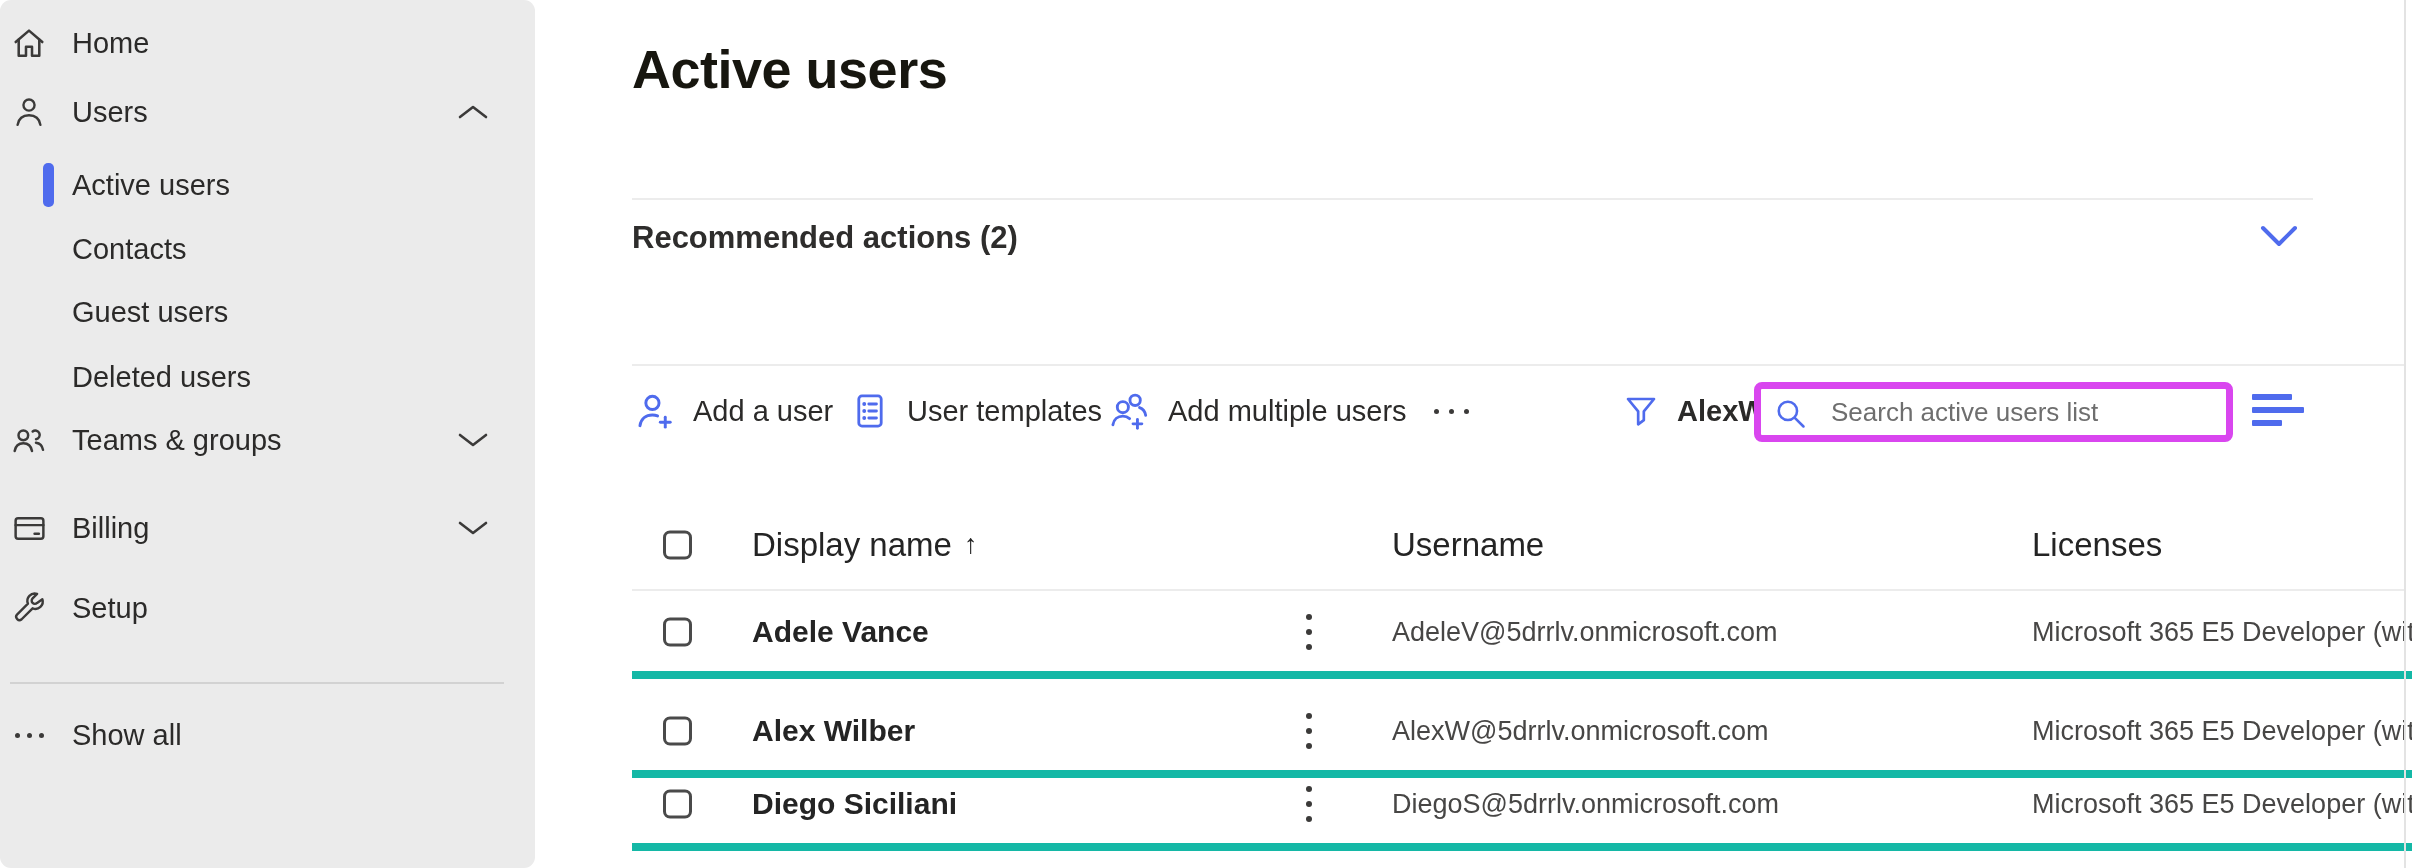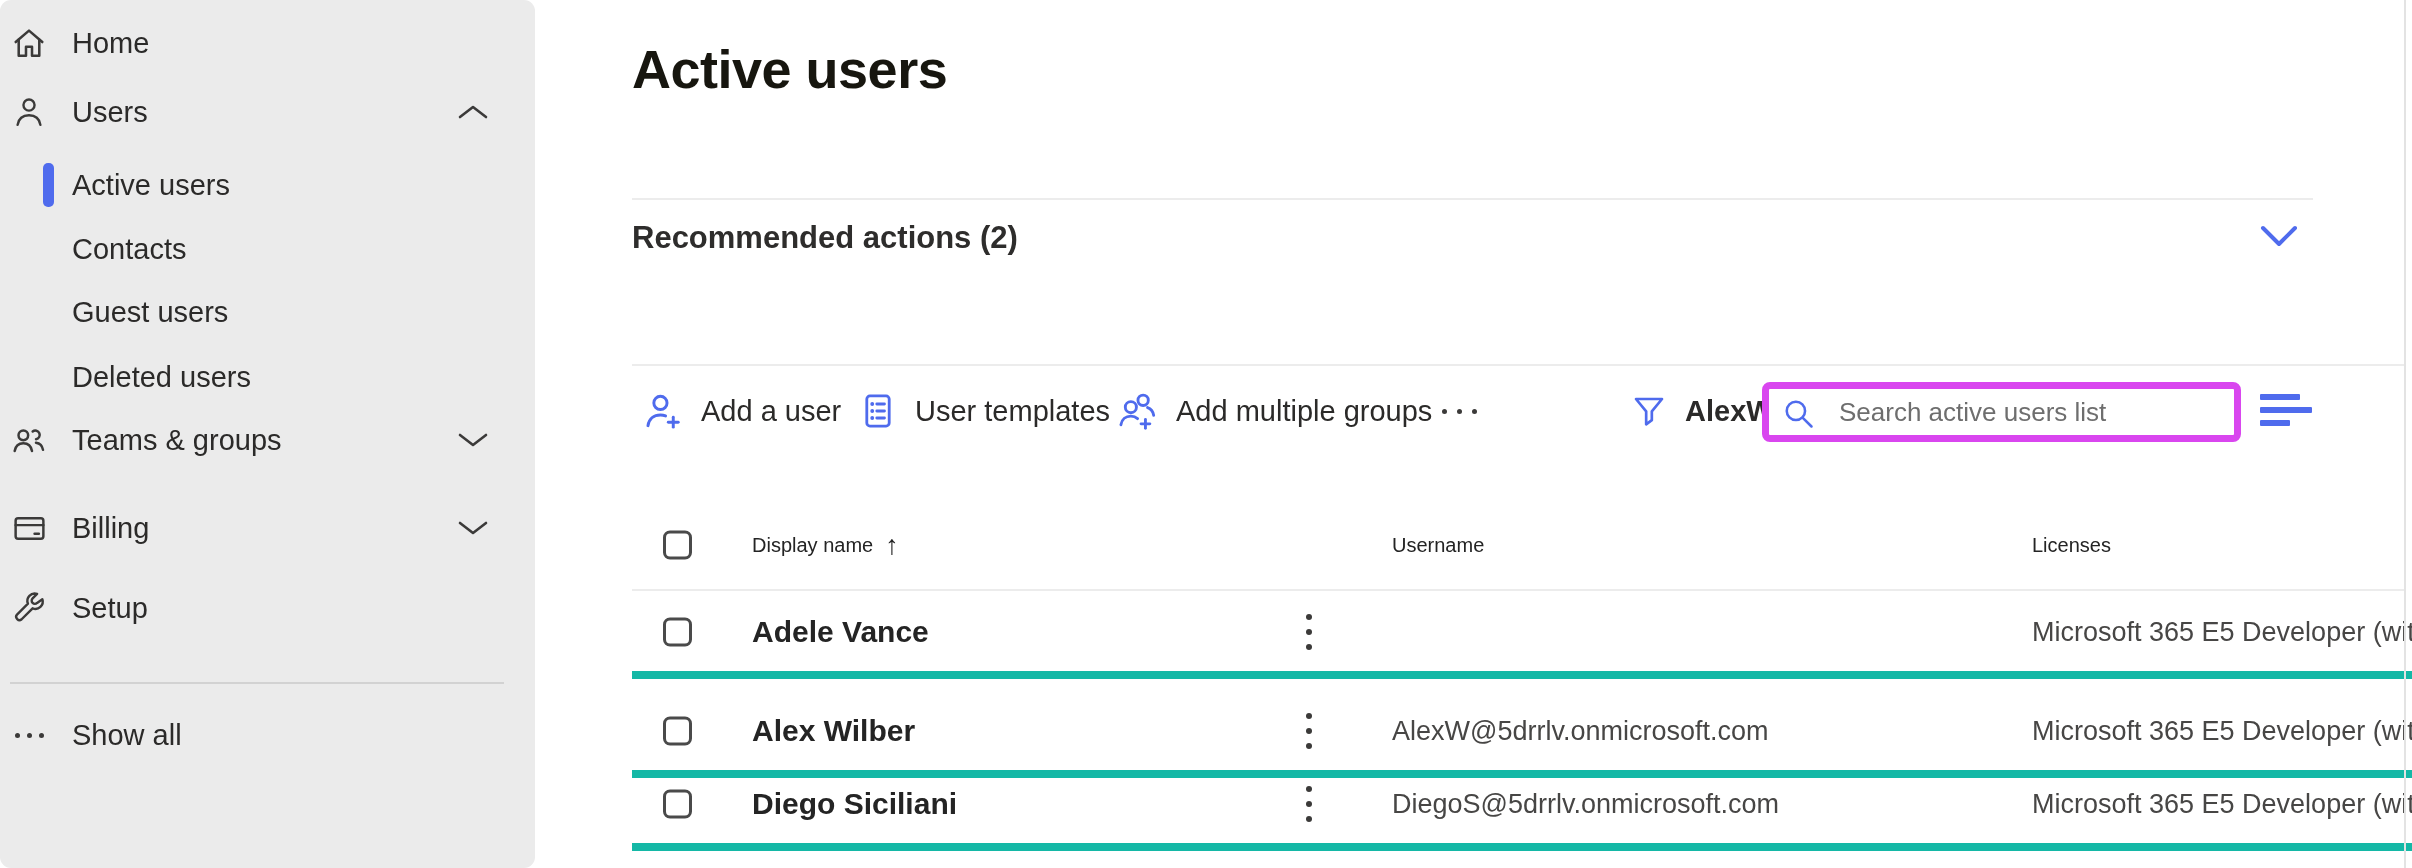--- a/index.html
+++ b/index.html
@@ -21,21 +21,21 @@
 
   
   .page-title { position:absolute; left:632px; top:38px; font-size:54px; font-weight:700; color:#17160f; letter-spacing:-0.5px; }
   .divider-1 { position:absolute; left:632px; top:198px; width:1681px; height:2px; background:#ececec; }
   .rec-header { position:absolute; left:632px; top:216px; width:1681px; height:44px; cursor:pointer; }
   .rec-label { font-size:31px; font-weight:700; color:#2e2d2c; line-height:44px; }
   .rec-chevron { position:absolute; right:12px; top:6px; color:#4f6bed; }
   .divider-2 { position:absolute; left:632px; top:364px; width:1774px; height:2px; background:#ececec; }
 
   
-  .toolbar { position:absolute; left:8px; top:366px; width:2044px; height:90px; }
+  .toolbar { position:absolute; left:0; top:366px; width:2044px; height:90px; }
   .tb-btn { position:absolute; top:0; height:90px; display:flex; align-items:center; gap:16px;
     font-size:29px; color:#2b2a29; cursor:pointer; }
   .tb-icon { color:#4f6bed; display:flex; align-items:center; }
   .filter-label { font-weight:700; font-size:29px; color:#2b2a29; }
   .search-box { position:absolute; left:1754px; top:16px; width:479px; height:60px; }
   .search-box input { width:100%; height:100%; border:7px solid #d946ef; border-radius:8px;
     padding:0 16px 0 70px; font-size:26px; color:#2b2a29; background:#fff; outline:none;
     font-family:"Liberation Sans", sans-serif; }
   .search-box input::placeholder { color:#6e6e6e; opacity:1; }
   .search-glyph { position:absolute; left:18px; top:13px; color:#4f6bed; pointer-events:none; }
@@ -44,21 +44,21 @@
   .sort-lines i:nth-child(1){ width:40px; }
   .sort-lines i:nth-child(2){ width:52px; }
   .sort-lines i:nth-child(3){ width:30px; }
 
   
   .thead { position:absolute; left:632px; top:500px; width:1774px; height:91px; border-bottom:2px solid #ececec; }
   .trow  { position:absolute; left:632px; width:1780px; height:86px; border-bottom:8px solid #14b8a6; }
   .cell  { position:absolute; top:50%; transform:translateY(-50%); white-space:nowrap; }
   .checkbox { position:absolute; left:31px; top:50%; transform:translateY(-50%);
     width:29px; height:29px; border:3px solid #4a4a4a; border-radius:7px; background:#fff; cursor:pointer; }
-  .th-text { font-size:20px; color:#242424; }
+  .th-text { font-size:33px; color:#242424; }
   .sort-arrow { font-size:27px; color:#242424; margin-left:12px; }
   .name-cell { left:120px; font-size:30px; font-weight:700; color:#242424; }
   .kebab { position:absolute; left:668px; top:50%; transform:translateY(-50%); display:flex; flex-direction:column;
     gap:9px; padding:6px; cursor:pointer; }
   .kebab i { width:6px; height:6px; border-radius:50%; background:#3b3a39; display:block; }
   .user-cell { left:760px; font-size:27px; color:#474645; }
   .lic-cell { left:1400px; font-size:27px; color:#474645; }
   .col-display { left:120px; display:flex; align-items:center; }
   .col-user { left:760px;text-align:right; }
   .col-lic { left:1400px; }
@@ -215,21 +215,21 @@
       <span class="tb-icon">
         <svg width="46" height="46" viewBox="0 0 24 24" fill="none" stroke="currentColor" stroke-width="1.5" stroke-linecap="round">
           <circle cx="8.8" cy="10" r="2.9"></circle>
             <path d="M3.6 19.2c.5-2.9 2.6-4.5 5.2-4.5 1.4 0 2.6.5 3.5 1.3"></path>
           <circle cx="15.2" cy="6.4" r="2.7"></circle>
             <path d="M17.5 10.2c1.8.6 2.9 2 3.2 4.1"></path>
           <path d="M16.4 16.4v4.6"></path>
             <path d="M14.1 18.7h4.6"></path>
         </svg>
       </span>
-      <span>Add multiple groups</span>
+      <span>Add multiple users</span>
     </div>
 
     <div class="tb-btn" style="left:1434px">
       <span class="dots" style="gap:10px">
           <i></i>
           <i></i>
           <i></i>
         </span>
     </div>
 
@@ -270,20 +270,21 @@
   </div>
 
   <div class="trow" style="top:593px">
     <span class="checkbox"></span>
     <div class="cell name-cell">Adele Vance</div>
     <div class="kebab">
         <i></i>
         <i></i>
         <i></i>
       </div>
+    <div class="cell user-cell">AdeleV@5drrlv.onmicrosoft.com</div>
     <div class="cell lic-cell">Microsoft 365 E5 Developer (withou</div>
   </div>
 
   <div class="trow" style="top:692px">
     <span class="checkbox"></span>
     <div class="cell name-cell">Alex Wilber</div>
     <div class="kebab">
         <i></i>
         <i></i>
         <i></i>

